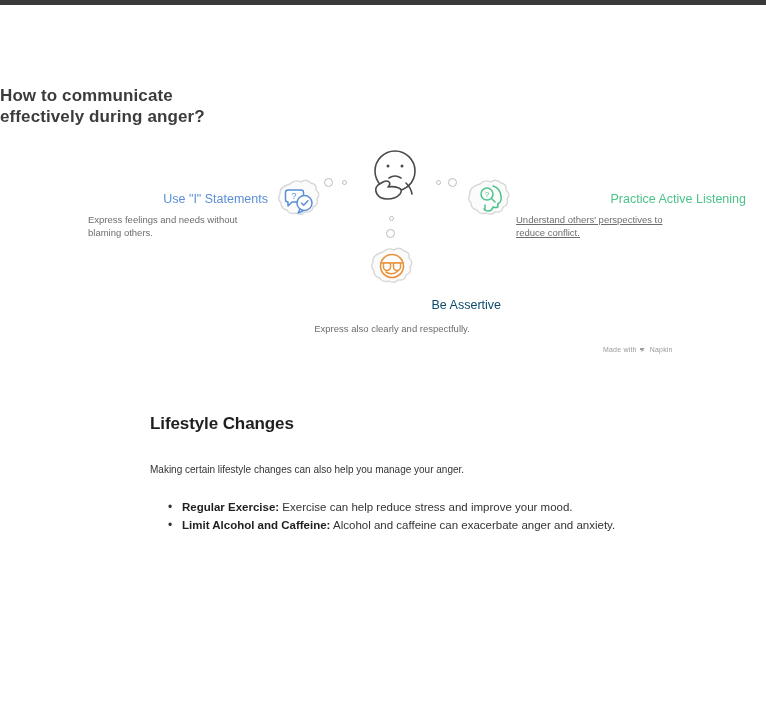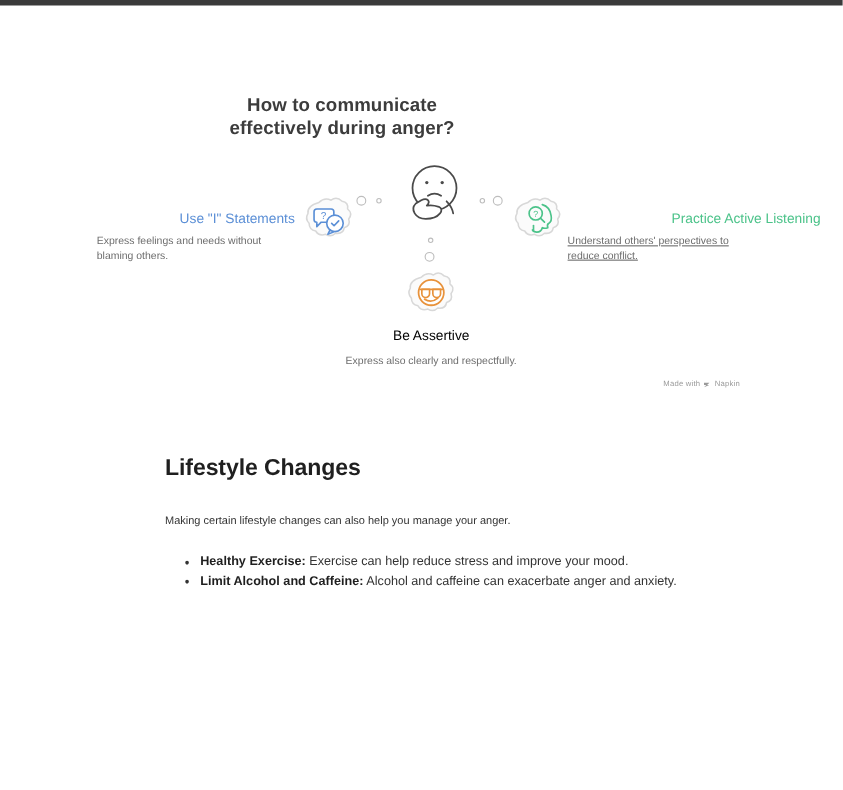--- a/index.html
+++ b/index.html
@@ -31,21 +31,20 @@
     top: 5px; left: 0;
     width: 766px;
     height: 360px;
   }
 
   .diagram-title {
     position: absolute;
     top: 80px;
     left: 0;
     width: 622px;
-    text-align: center;
     font-size: 17px;
     font-weight: bold;
     color: #3c3c3c;
     line-height: 21px;
     letter-spacing: 0.1px;
   }
   .diagram-title span { display: block; }
 
   
   .center-face {
@@ -117,22 +116,22 @@
   .desc-right {
     left: 516px; top: 209px;
     width: 175px;
     text-align: left;
     text-decoration: underline;
   }
 
   .label-bottom {
     left: 283px; top: 292px;
     width: 218px;
-    text-align: center;
-    color: #000000;
+    text-align: right;
+    color: #0c4a6e;
   }
   .desc-bottom {
     left: 246px; top: 318px;
     width: 292px;
     text-align: center;
   }
 
   .watermark {
     position: absolute;
     left: 603px;
@@ -148,21 +147,21 @@
 
   
   .article {
     position: absolute;
     left: 150px;
     top: 414px;
     width: 490px;
   }
   .article h2 {
     margin: 0;
-    font-size: 21px;
+    font-size: 17px;
     font-weight: bold;
     color: #1f1f1f;
     letter-spacing: -0.1px;
   }
   .article .intro {
     margin: 0;
     padding-top: 28px;
     font-size: 10px;
     color: #333333;
     line-height: 16px;
@@ -270,19 +269,19 @@
     </span>
     <span>Napkin</span>
   </div>
 </div>
 
 <div class="article">
   <h2>Lifestyle Changes</h2>
   <p class="intro">Making certain lifestyle changes can also help you manage your anger.</p>
   <ul>
     <li>
-      <b>Healthy Exercise:</b><span> Exercise can help reduce stress and improve your mood.</span>
+      <b>Regular Exercise:</b><span> Exercise can help reduce stress and improve your mood.</span>
     </li>
     <li>
       <b>Limit Alcohol and Caffeine:</b><span> Alcohol and caffeine can exacerbate anger and anxiety.</span>
     </li>
   </ul>
 </div>
 
 </body></html>

